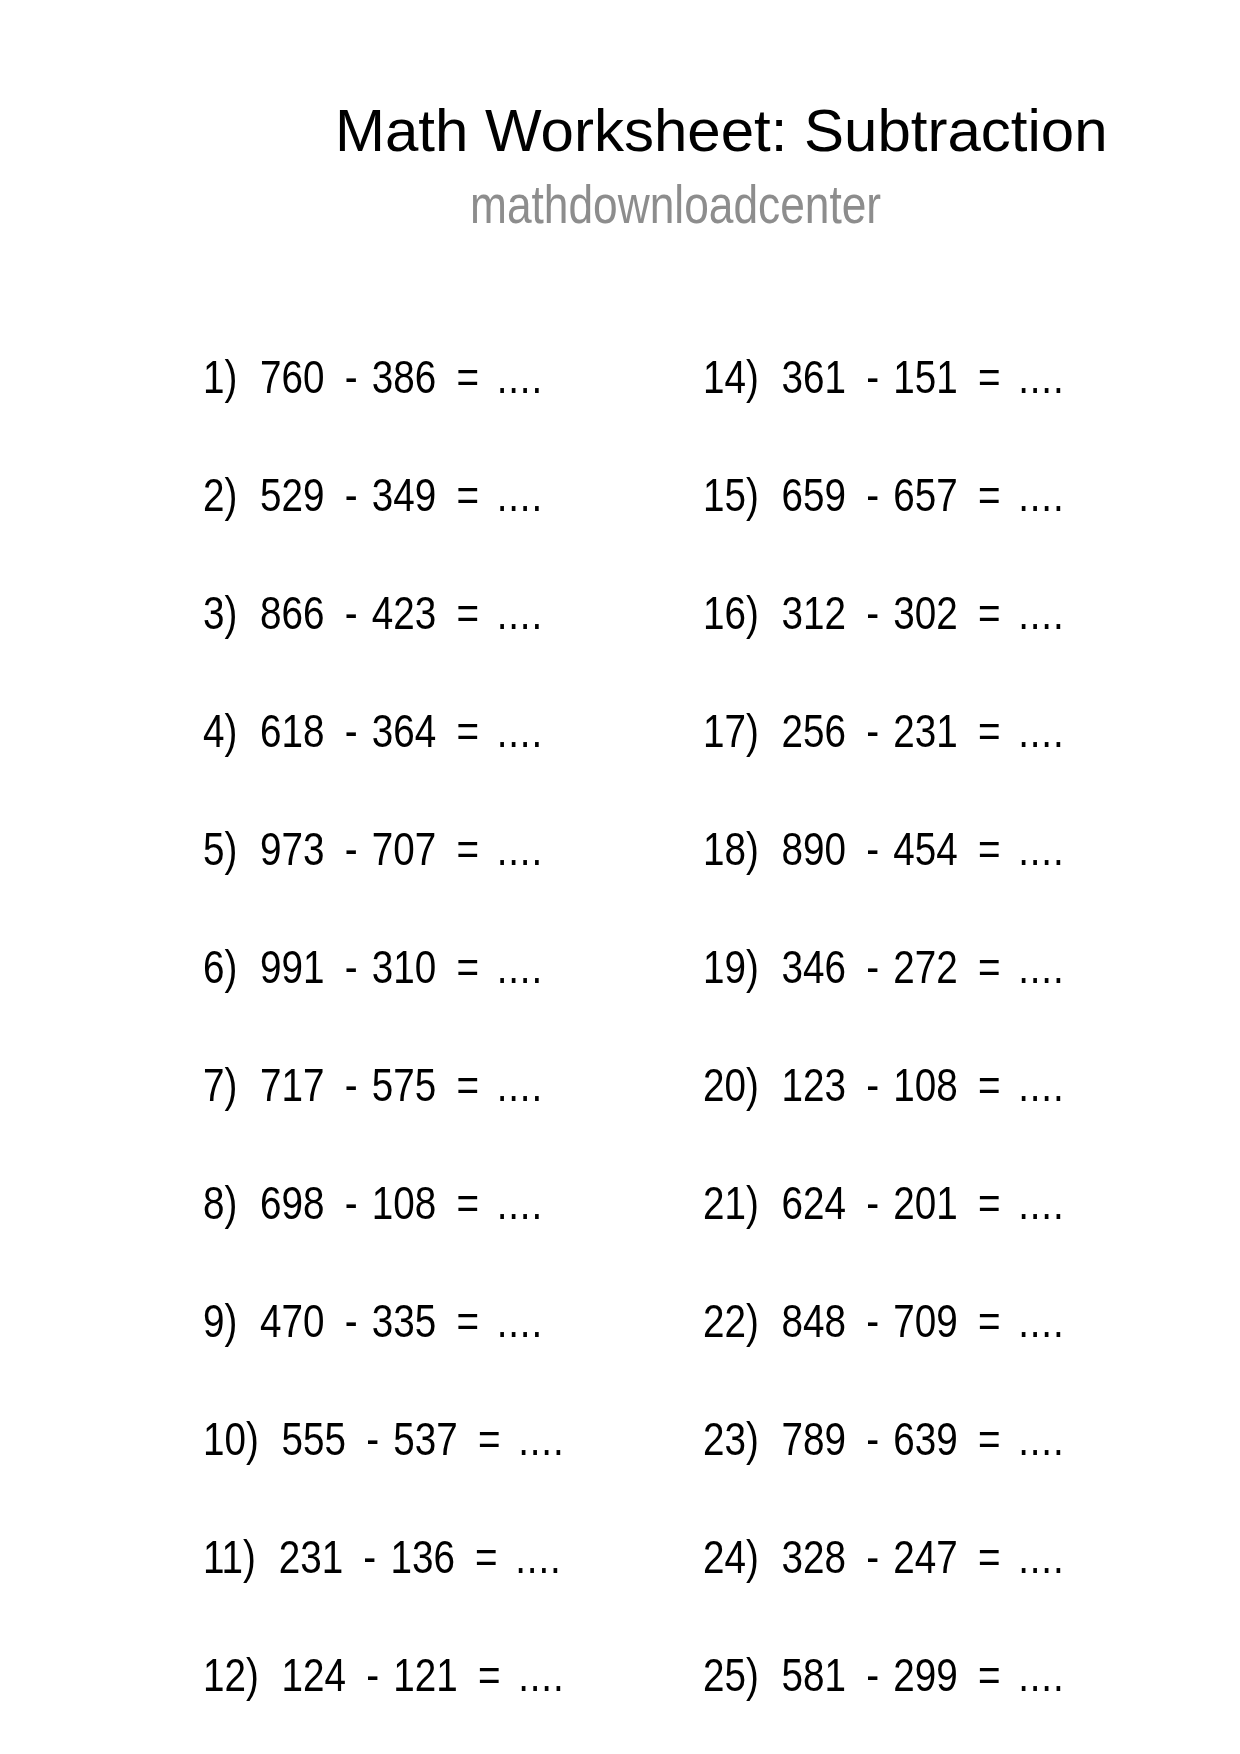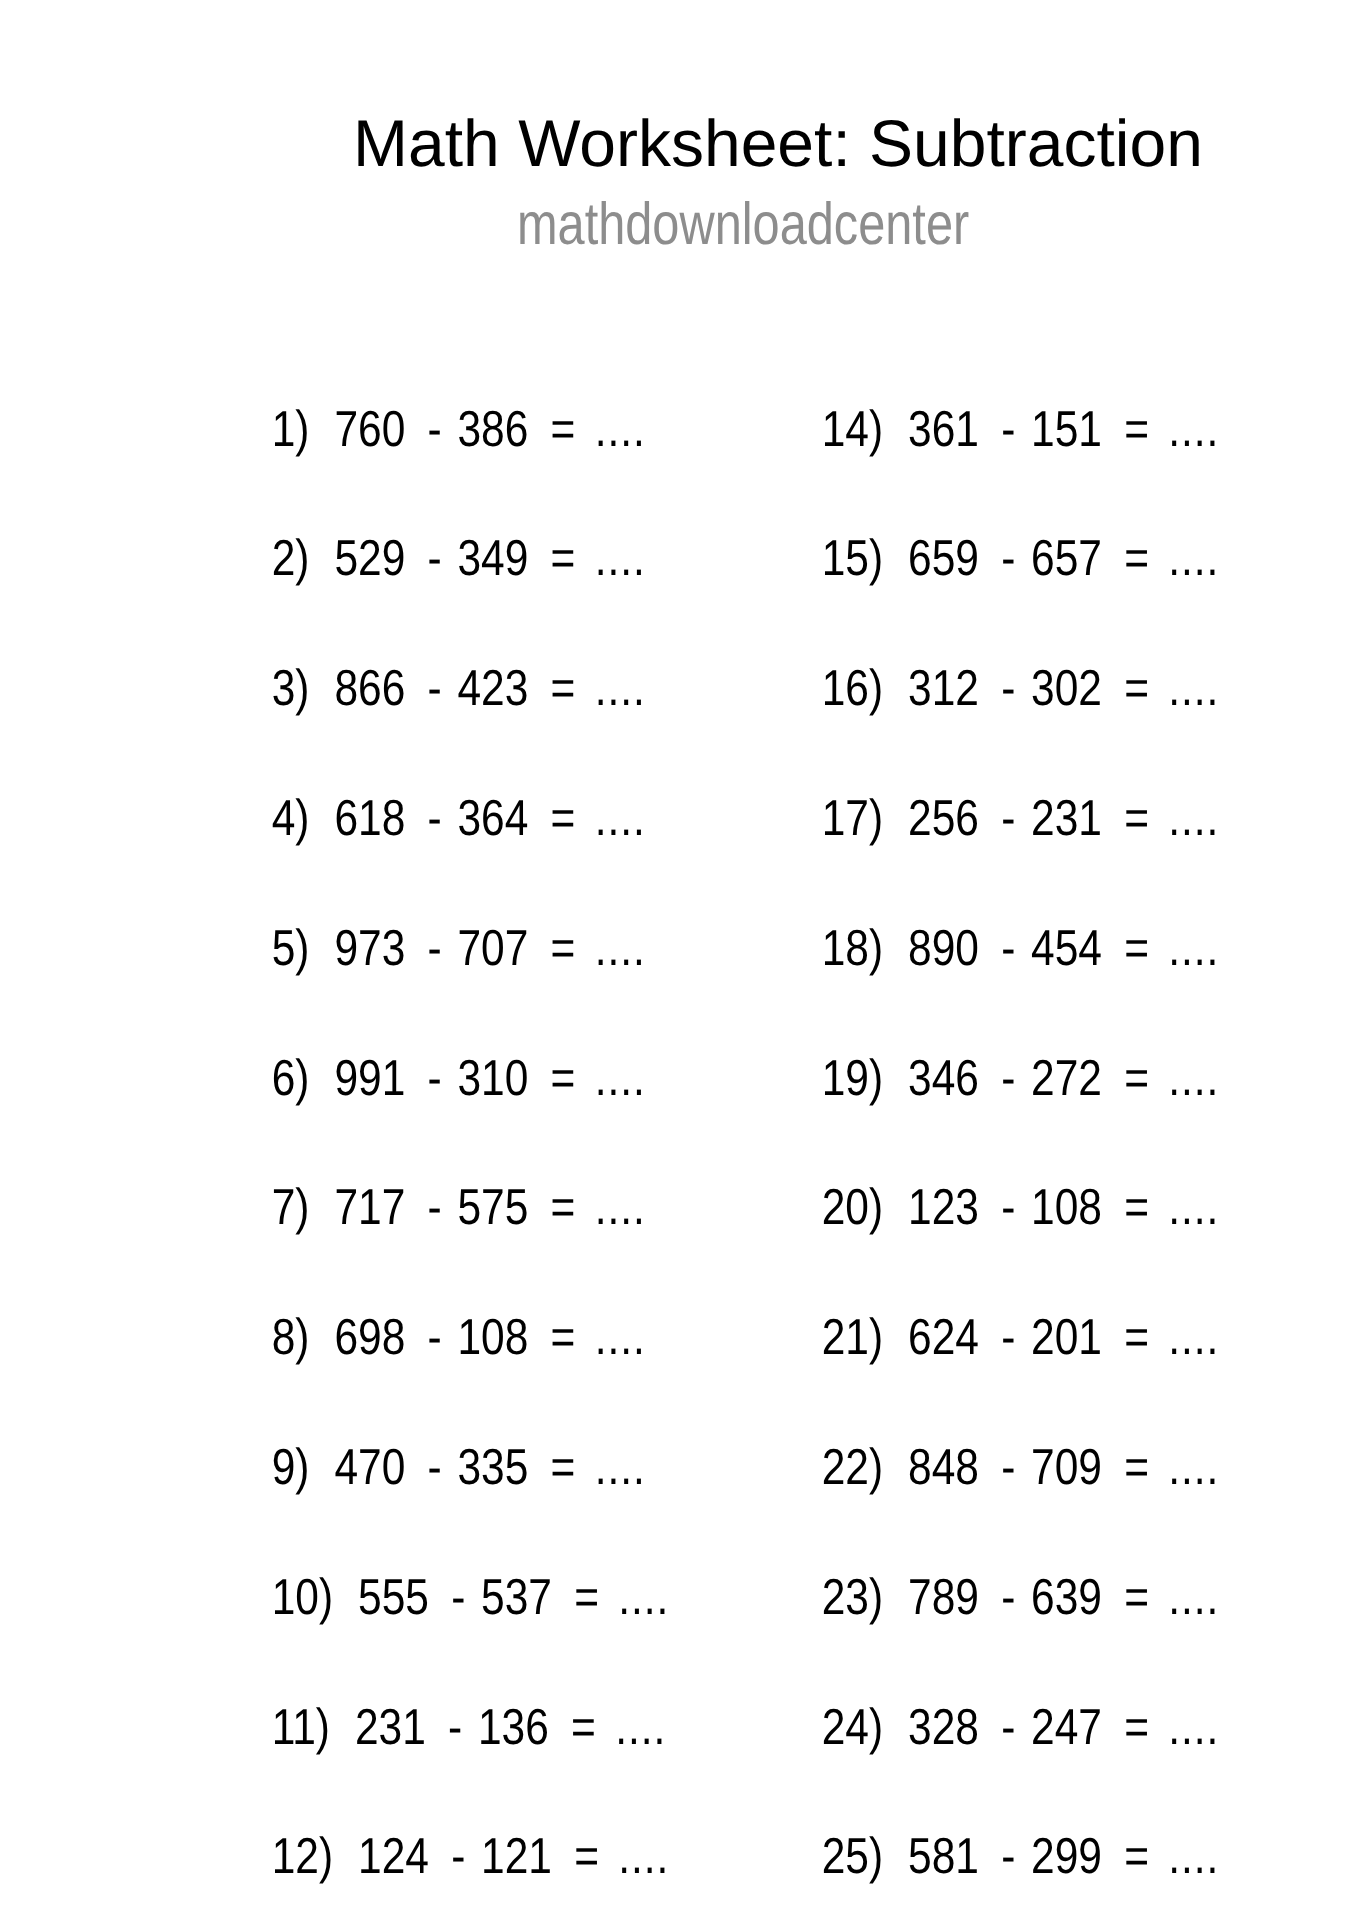--- a/index.html
+++ b/index.html
@@ -7,39 +7,38 @@
     position:relative;
     width:1240px;height:1754px;
     background:#ffffff;
     font-family:"Liberation Sans","DejaVu Sans",sans-serif;
     color:#000000;
     overflow:hidden;
     margin:0 auto;
   }
   .title{
     position:absolute;
-    left:321px;top:101px;
+    left:335px;top:101px;
     font-size:60px;line-height:1;
     letter-spacing:0;
     color:#000000;
     white-space:nowrap;
   }
   .subtitle{
     position:absolute;
     left:470px;top:177px;
     font-size:54px;line-height:1;
     color:#8d8d8d;
     transform:scaleX(0.82);
     transform-origin:0 50%;
     white-space:nowrap;
   }
   .col{
     position:absolute;
-    top:330px;
-    margin-left:44px;
+    top:318px;
   }
   .col-left{left:203px;}
   .col-right{left:703px;}
   .row{
     line-height:118px;
     height:118px;
     font-size:46px;
     white-space:nowrap;
     transform:scaleX(0.84);
     transform-origin:0 50%;

